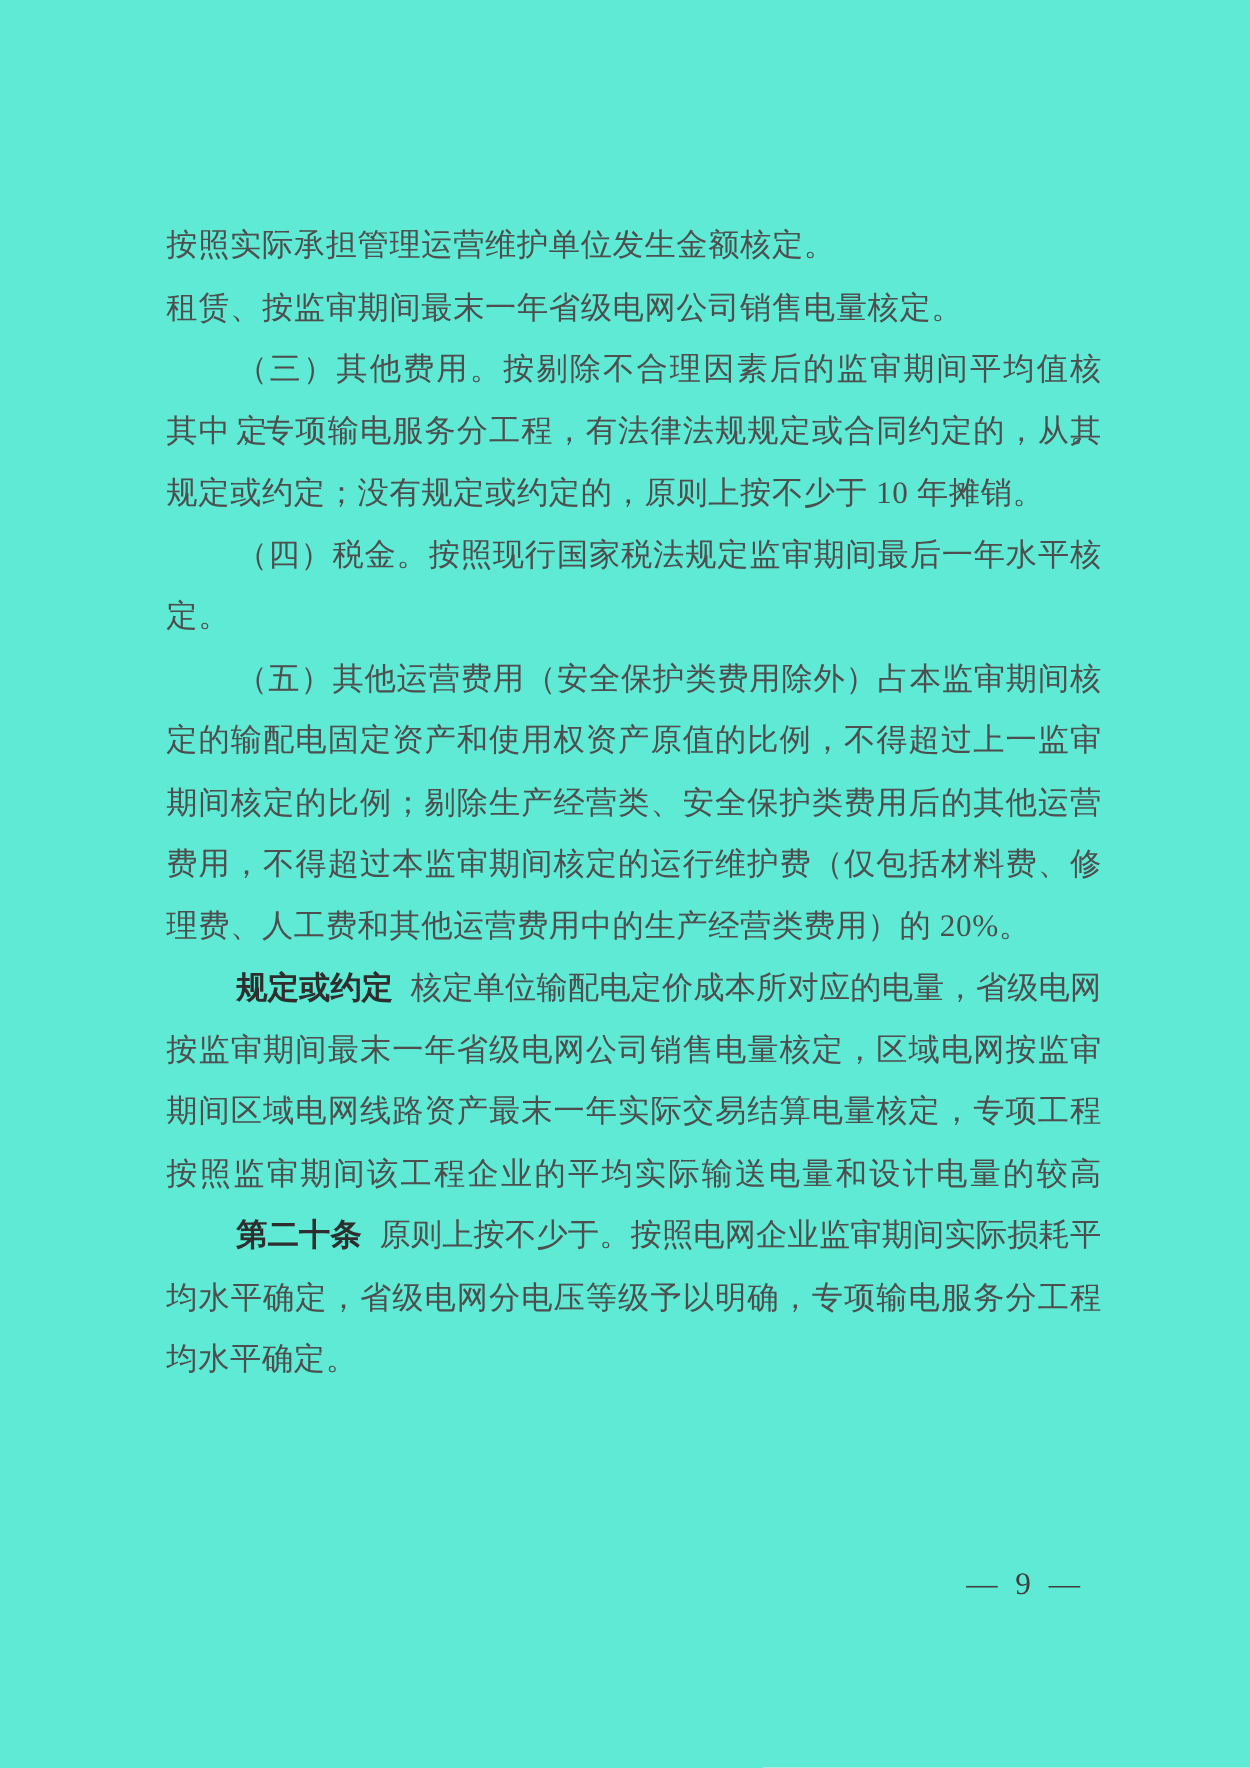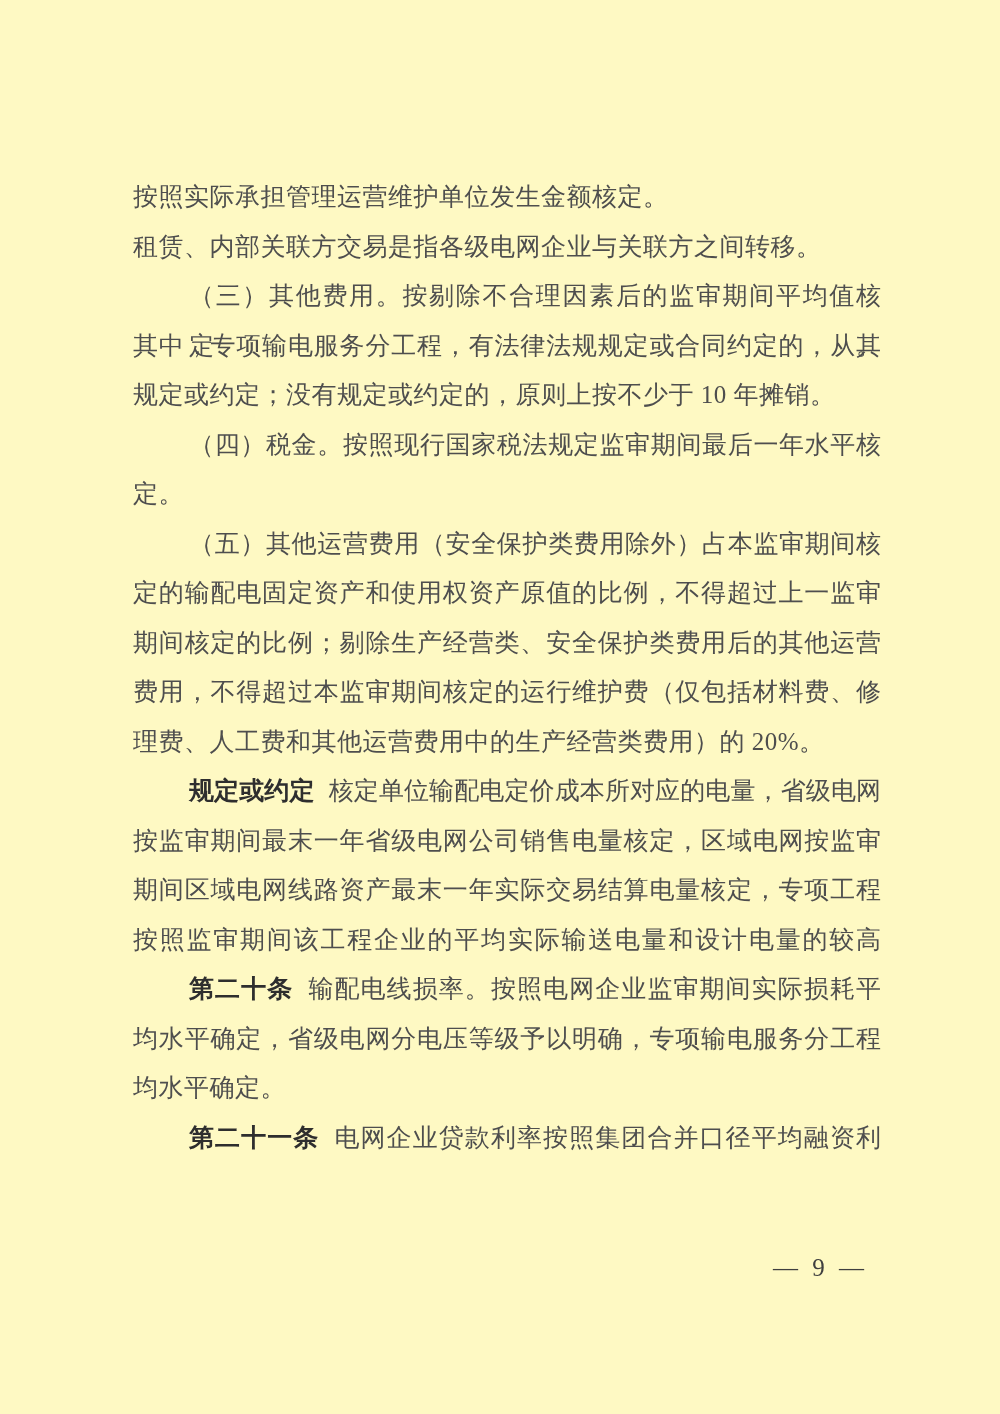--- a/index.html
+++ b/index.html
@@ -55,37 +55,36 @@
     right: 132px;
     font-size: 25px;
     letter-spacing: 4px;
     color: #3f3f3f;
     font-family: "Liberation Serif", "DejaVu Serif", serif;
   }
 </style>
 </head>
 <body>
 
-<div class="page" style="background: #fef9c3; color: rgb(78, 78, 78);">
+<div class="page" style="background: #5eead4; color: rgb(78, 78, 78);">
   <div class="doc">
       <div class="line"><span>按照实际承担管理运营维护单位发生金额核定。</span></div>
-      <div class="line"><span>租赁、内部关联方交易是指各级电网企业与关联方之间转移。</span></div>
+      <div class="line"><span>租赁、按监审期间最末一年省级电网公司销售电量核定。</span></div>
       <div class="line indent justify"><span>（三）其他费用。按剔除不合理因素后的监审期间平均值核定。</span></div>
       <div class="line justify"><span>其中，专项输电服务分工程，有法律法规规定或合同约定的，从其</span></div>
       <div class="line"><span>规定或约定；没有规定或约定的，原则上按不少于 10 年摊销。</span></div>
       <div class="line indent justify"><span>（四）税金。按照现行国家税法规定监审期间最后一年水平核</span></div>
       <div class="line"><span>定。</span></div>
       <div class="line indent justify"><span>（五）其他运营费用（安全保护类费用除外）占本监审期间核</span></div>
       <div class="line justify"><span>定的输配电固定资产和使用权资产原值的比例，不得超过上一监审</span></div>
       <div class="line justify"><span>期间核定的比例；剔除生产经营类、安全保护类费用后的其他运营</span></div>
       <div class="line justify"><span>费用，不得超过本监审期间核定的运行维护费（仅包括材料费、修</span></div>
       <div class="line"><span>理费、人工费和其他运营费用中的生产经营类费用）的 20%。</span></div>
       <div class="line indent justify"><span class="article-no" style="color: rgb(46, 46, 46);">规定或约定</span><span class="gap"></span><span>核定单位输配电定价成本所对应的电量，省级电网</span></div>
       <div class="line justify"><span>按监审期间最末一年省级电网公司销售电量核定，区域电网按监审</span></div>
       <div class="line justify"><span>期间区域电网线路资产最末一年实际交易结算电量核定，专项工程</span></div>
       <div class="line justify"><span>按照监审期间该工程企业的平均实际输送电量和设计电量的较高</span></div>
-      <div class="line indent justify"><span class="article-no" style="color: rgb(46, 46, 46); font-family: Liberation Mono, monospace;">第二十条</span><span class="gap"></span><span>输配电线损率。按照电网企业监审期间实际损耗平</span></div>
+      <div class="line indent justify"><span class="article-no" style="color: rgb(46, 46, 46); font-family: Liberation Mono, monospace;">第二十条</span><span class="gap"></span><span>原则上按不少于。按照电网企业监审期间实际损耗平</span></div>
       <div class="line justify"><span>均水平确定，省级电网分电压等级予以明确，专项输电服务分工程</span></div>
       <div class="line"><span>均水平确定。</span></div>
-      <div class="line indent justify"><span class="article-no" style="color: rgb(46, 46, 46);">第二十一条</span><span class="gap"></span><span>电网企业贷款利率按照集团合并口径平均融资利</span></div>
     </div>
   <div class="page-number">— 9 —</div>
 </div>
 
 </body></html>

